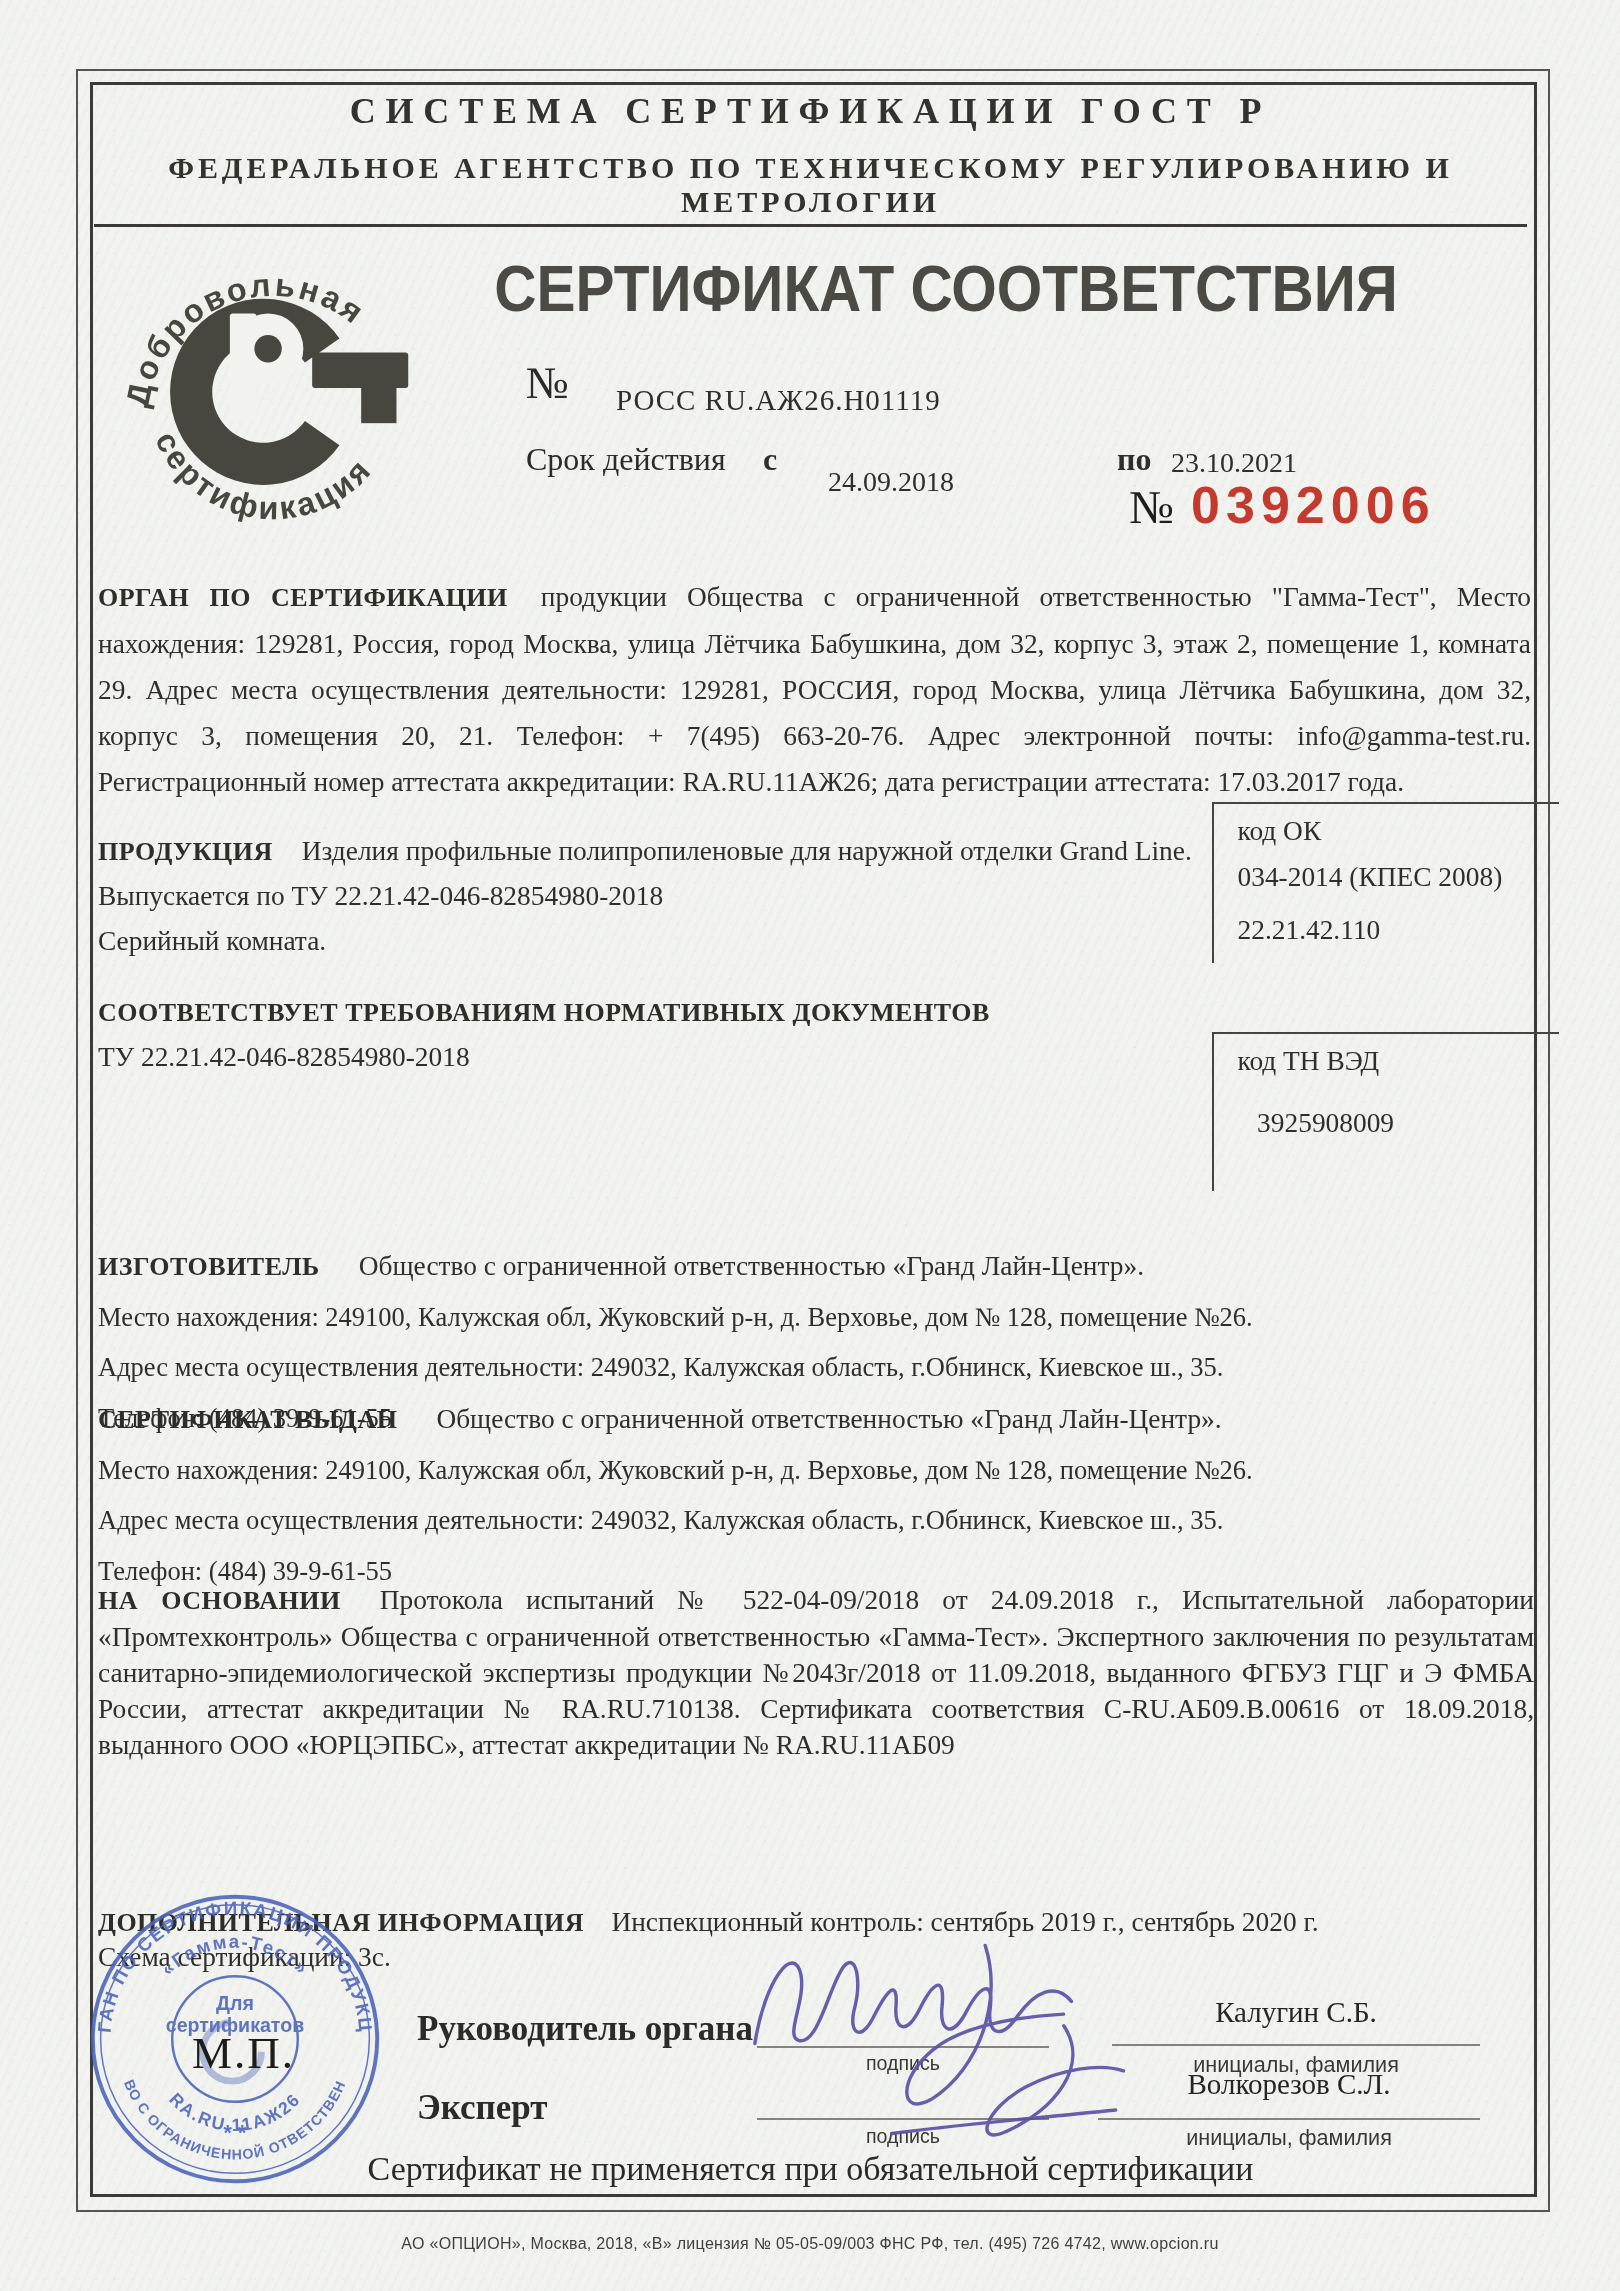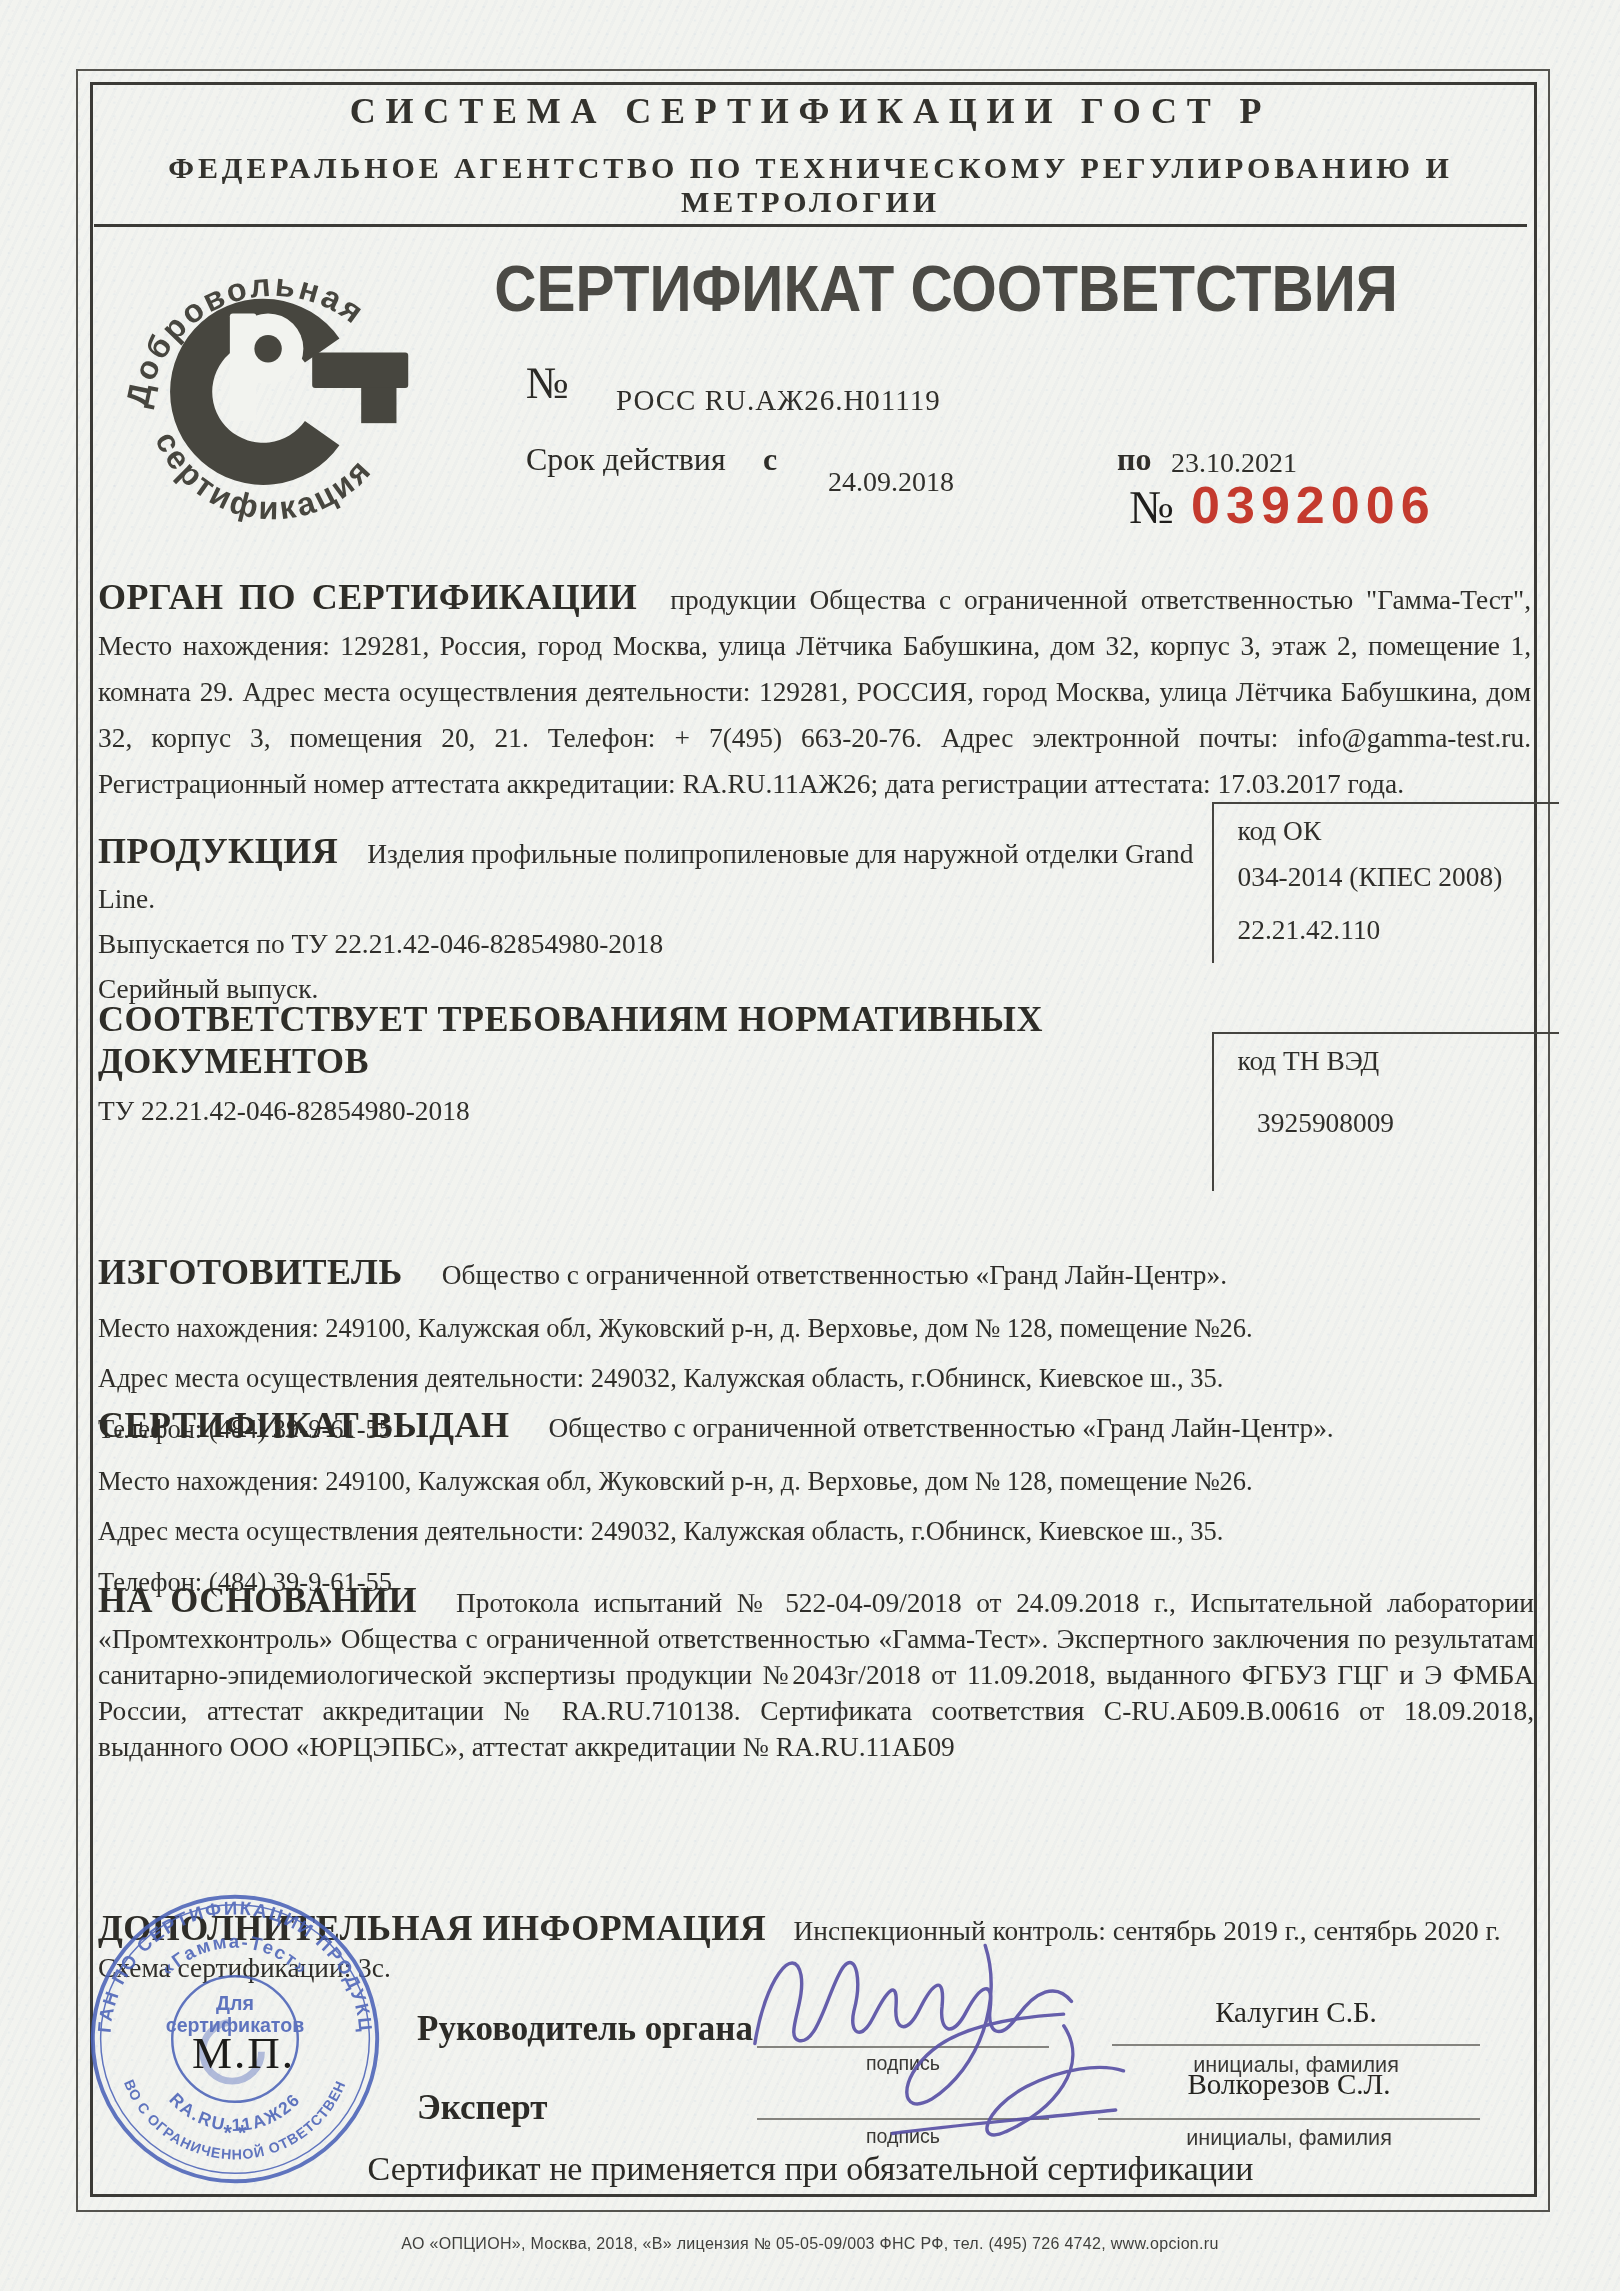--- a/index.html
+++ b/index.html
@@ -27,21 +27,21 @@
   .no-value{left:616px;top:384px;font-size:29px;letter-spacing:1px;}
   .val-label{left:526px;top:441px;font-size:32px;font-weight:normal;color:#2c2b27;}
   .val-c{left:763px;top:441px;font-size:32px;font-weight:bold;}
   .val-from{left:828px;top:466px;font-size:28px;}
   .val-po{left:1117px;top:441px;font-size:32px;font-weight:bold;}
   .val-to{left:1171px;top:447px;font-size:28px;}
   .blank-no{left:1129px;top:476px;display:flex;align-items:baseline;gap:17.6px;}
   .blank-no .nsign{font-size:47px;color:#1f1e1c;}
   .blank-no .digits{font-family:"Liberation Sans",sans-serif;font-weight:700;font-size:51px;
     letter-spacing:5.9px;color:#c43a2e;transform:scaleX(1.02);transform-origin:left;}
-  .sh{font-weight:bold;font-size:36px;letter-spacing:0.5px;color:#2e2d28;}
+  .sh{font-weight:bold;font-size:26px;letter-spacing:0.5px;color:#2e2d28;}
   .sec{font-size:27.4px;color:#2f2e2a;}
   #sec-organ{left:98px;top:547px;width:1433px;line-height:46px;text-align:justify;}
   #sec-organ .sh{margin-right:33px;}
   #sec-product{left:98px;top:829px;width:1103px;line-height:45px;}
   #sec-product .sh{margin-right:29px;}
   .code-box{border-top:2.9px solid #45443f;border-left:2.9px solid #45443f;padding:11.8px 0 0 23.5px;font-size:27.4px;}
   #box-ok{left:1212px;top:802px;width:321px;height:147px;}
   #box-ok .v1{margin-top:15.7px;}
   #box-ok .v2{margin-top:21.6px;}
   #box-tnved{left:1212px;top:1032px;width:321px;height:145px;}
@@ -130,21 +130,21 @@
 
   <p class="abs sec" id="sec-organ">
     <span class="sh">ОРГАН ПО СЕРТИФИКАЦИИ</span><span>продукции Общества с ограниченной ответственностью "Гамма-Тест", Место нахождения: 129281, Россия, город Москва, улица Лётчика Бабушкина, дом 32, корпус 3, этаж 2, помещение 1, комната 29. Адрес места осуществления деятельности: 129281, РОССИЯ, город Москва, улица Лётчика Бабушкина, дом 32, корпус 3, помещения 20, 21. Телефон: + 7(495) 663-20-76. Адрес электронной почты: info@gamma-test.ru. Регистрационный номер аттестата аккредитации: RA.RU.11АЖ26; дата регистрации аттестата: 17.03.2017 года.</span>
   </p>
 
   <div class="abs sec" id="sec-product">
     <div>
       <span class="sh">ПРОДУКЦИЯ</span><span>Изделия профильные полипропиленовые для наружной отделки Grand Line.</span>
     </div>
     <div>Выпускается по ТУ 22.21.42-046-82854980-2018</div>
-    <div>Серийный выпуск.</div>
+    <div>Серийный комната.</div>
   </div>
 
   <div class="abs code-box" id="box-ok">
     <div>код ОК</div>
     <div class="v1">034-2014 (КПЕС 2008)</div>
     <div class="v2">22.21.42.110</div>
   </div>
 
   <div class="abs sec" id="sec-conforms">
     <div class="sh">СООТВЕТСТВУЕТ ТРЕБОВАНИЯМ НОРМАТИВНЫХ ДОКУМЕНТОВ</div>

